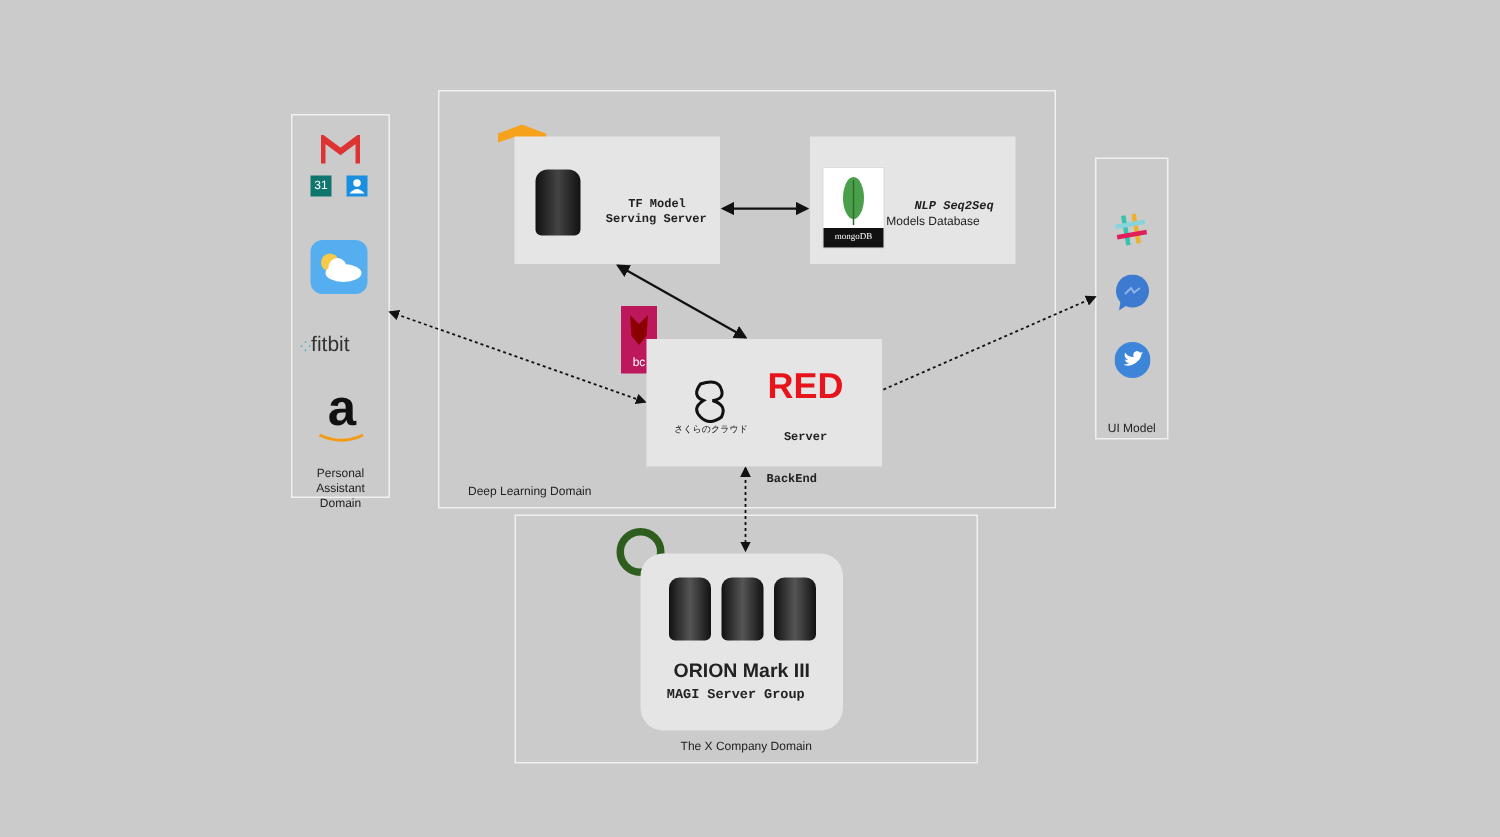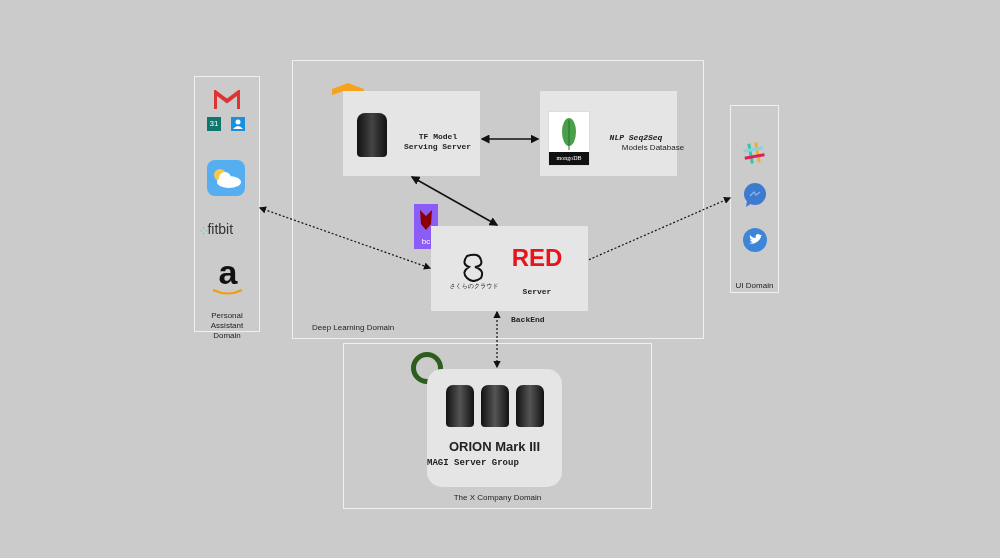--- a/index.html
+++ b/index.html
@@ -14,21 +14,21 @@
 </head>
 <body>
 
 <div class="domain" style="left:194px;top:76px;width:66px;height:256px;"></div>
 <div class="dlabel" style="left:196px;top:311px;width:62px;">Personal Assistant Domain</div>
 
 <div class="domain" style="left:292px;top:60px;width:412px;height:279px;"></div>
 <div class="dlabel" style="left:312px;top:323px;text-align:right;">Deep Learning Domain</div>
 
 <div class="domain" style="left:730px;top:105px;width:49px;height:188px;"></div>
-<div class="dlabel" style="left:730px;top:281px;width:49px;">UI Domain</div>
+<div class="dlabel" style="left:730px;top:281px;width:49px;">UI Model</div>
 
 <div class="domain" style="left:343px;top:343px;width:309px;height:166px;"></div>
 <div class="dlabel" style="left:343px;top:493px;width:309px;">The X Company Domain</div>
 
 <svg width="1000" height="558">
   <defs>
     <marker id="ah" markerWidth="6" markerHeight="6" refX="5" refY="3" orient="auto">
         <path d="M0,0 L6,3 L0,6 z" fill="#111"></path>
       </marker>
     <marker id="ahs" markerWidth="6" markerHeight="6" refX="1" refY="3" orient="auto">
@@ -85,24 +85,24 @@
 
 <div class="card" style="left:540px;top:91px;width:137px;height:85px;">
   <div class="abs" style="left:8px;top:20px;width:40px;height:53px;background:#fff;border:1px solid #ddd;">
     <svg width="40" height="40">
         <ellipse cx="20" cy="20" rx="7" ry="14" fill="#4aa04a"></ellipse>
         <line x1="20" y1="8" x2="20" y2="38" stroke="#2e6b2e" stroke-width="1"></line>
       </svg>
     <div style="position:absolute;left:0;bottom:0;width:40px;height:13px;background:#111;color:#fff;font-size:6px;text-align:center;line-height:13px;font-family:'Liberation Serif',serif;">mongoDB</div>
   </div>
   <div class="abs mono" style="left:55px;top:42px;width:82px;font-size:8px;text-align:center;font-style:italic;">NLP Seq2Seq</div>
-  <div class="abs" style="left:72px;top:52px;width:82px;font-size:8px;text-align:center;color:#222;">Models Database</div>
+  <div class="abs" style="left:41px;top:52px;width:82px;font-size:8px;text-align:center;color:#222;">Models Database</div>
 </div>
 
-<div class="abs" style="left:414px;top:204px;width:24px;height:45px;background:#8b5cf6;">
+<div class="abs" style="left:414px;top:204px;width:24px;height:45px;background:#be185d;">
   <svg width="24" height="45">
       <path d="M6,6 L12,12 L18,6 L17,20 L12,26 L7,20z" fill="#8b0000"></path>
       <text x="12" y="40" font-size="8" fill="#fff" text-anchor="middle" font-family="Liberation Sans, sans-serif">bc</text>
     </svg>
 </div>
 
 <div class="card" style="left:431px;top:226px;width:157px;height:85px;">
   <div class="abs" style="left:18px;top:26px;width:50px;height:40px;">
     <svg width="50" height="30">
         <path d="M18,4 Q30,0 32,8 Q34,14 26,15 Q36,18 32,26 Q24,32 18,26 Q12,20 20,15 Q12,12 18,4z" fill="none" stroke="#111" stroke-width="2"></path>
@@ -136,14 +136,14 @@
     </svg>
 </div>
 
 <div class="abs" style="left:411px;top:352px;width:22px;height:22px;border:5px solid #2e5e1e;border-radius:50%;"></div>
 
 <div class="card" style="left:427px;top:369px;width:135px;height:118px;border-radius:15px;">
   <div class="abs" style="left:19px;top:16px;width:28px;height:42px;background:linear-gradient(90deg,#111,#555,#111);border-radius:7px 7px 4px 4px;"></div>
   <div class="abs" style="left:54px;top:16px;width:28px;height:42px;background:linear-gradient(90deg,#111,#555,#111);border-radius:7px 7px 4px 4px;"></div>
   <div class="abs" style="left:89px;top:16px;width:28px;height:42px;background:linear-gradient(90deg,#111,#555,#111);border-radius:7px 7px 4px 4px;"></div>
   <div class="abs" style="left:0;top:70px;width:135px;font-size:13px;font-weight:bold;color:#222;text-align:center;">ORION Mark III</div>
-  <div class="abs mono" style="left:0;top:89px;width:127px;font-size:9px;text-align:left;">MAGI Server Group</div>
+  <div class="abs mono" style="left:0;top:89px;width:127px;font-size:9px;text-align:center;">MAGI Server Group</div>
 </div>
 
 </body></html>

